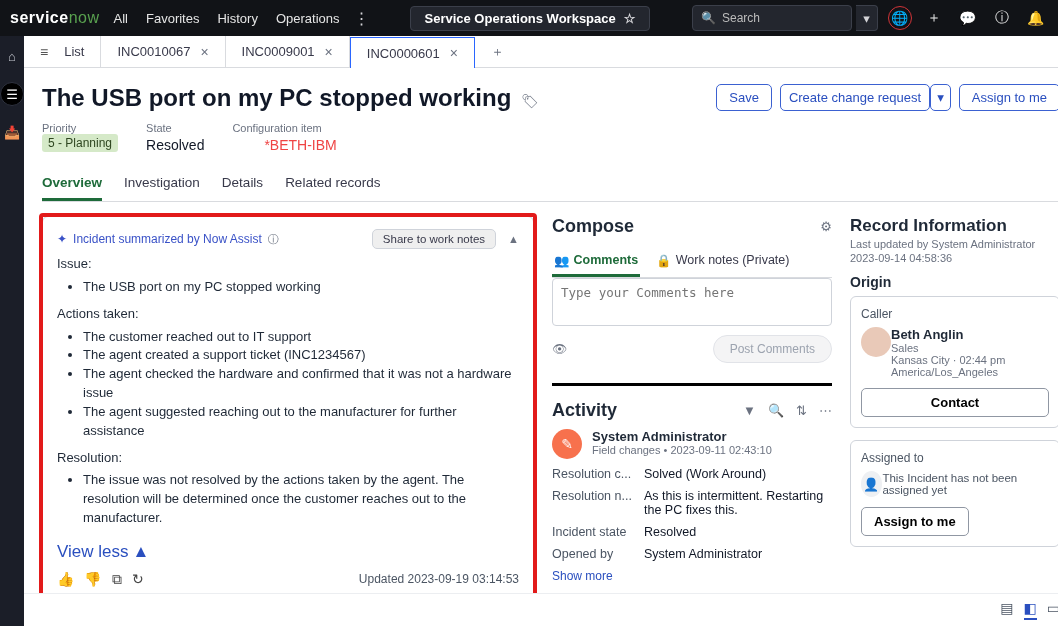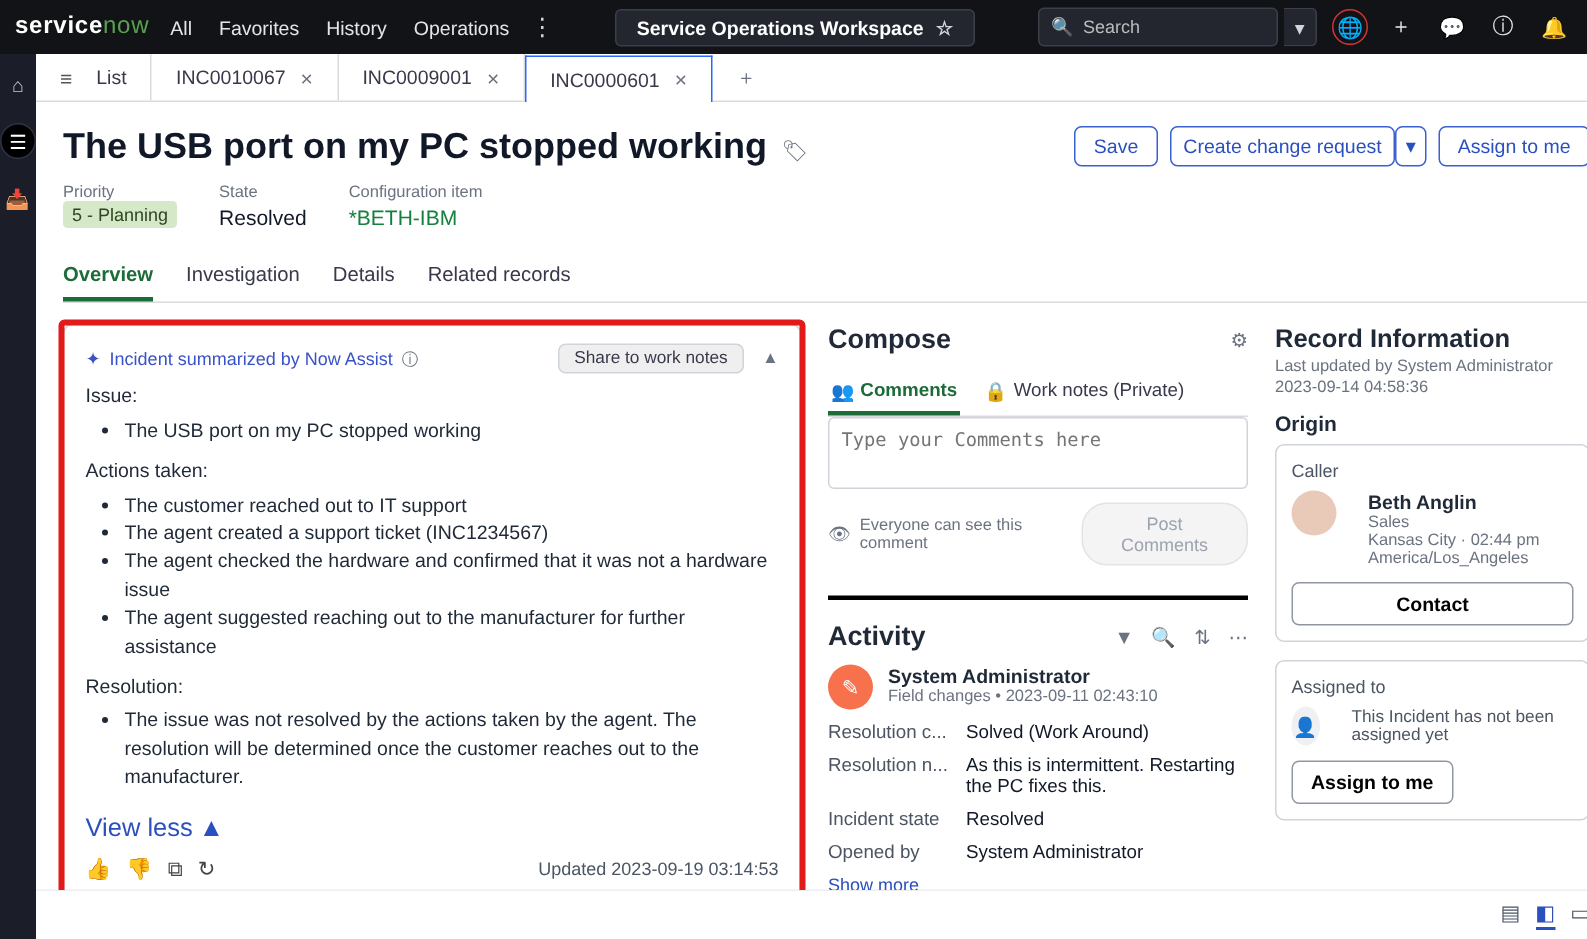--- a/index.html
+++ b/index.html
@@ -41,21 +41,21 @@
   .tag-icon { color:#6b7280; font-size:14px; margin-left:6px; }
   .hdr-buttons { margin-left:auto; display:flex; gap:8px; }
   .btn { border:1px solid #3b61d1; color:#2a4fbf; background:#fff; padding:5px 12px; border-radius:5px; font-size:13px; cursor:pointer; font-weight:500; }
   .btn.split { padding:5px 8px; }
   .btn-arrow { border:1px solid #3b61d1; color:#2a4fbf; background:#fff; border-radius:5px; padding:5px 6px; cursor:pointer; }
 
   .meta-row { display:flex; gap:28px; margin-top:10px; font-size:13px; }
   .meta-label { font-size:11px; color:#6b7280; }
   .meta-val { font-size:14px; color:#111827; margin-top:3px; }
   .chip { background:#d5e9c8; color:#2e4620; font-size:12px; padding:2px 6px; border-radius:3px; display:inline-block; }
-  .link { color:#15803d; font-size:14px; }
+  .link { color:#ef4444; font-size:14px;margin-left:32px; }
 
   .sectabs { display:flex; gap:22px; border-bottom:1px solid #d9dbdf; margin-top:14px; }
   .sectab { padding:8px 0; font-size:13.5px; color:#38394a; cursor:pointer; }
   .sectab.on { color:#1e6b3a; border-bottom:3px solid #1e6b3a; font-weight:600; }
 
   .workarea { display:flex; gap:18px; margin-top:14px; flex:1; min-height:0; }
   .leftcol { width:492px; display:flex; flex-direction:column; gap:12px; }
 
   .assist-box { position:relative; border:1px solid #cfd3da; border-radius:6px; padding:12px 14px 10px; }
   .redframe { position:absolute; inset:-4px; border:4px solid #e21a1a; border-radius:4px; pointer-events:none; }
@@ -98,21 +98,21 @@
   .kv .k { width:92px; color:#4b5563; white-space:nowrap; overflow:hidden; text-overflow:ellipsis; }
   .kv .v { flex:1; color:#111827; }
   .showmore { color:#2a4fbf; font-size:12px; margin-top:8px; cursor:pointer; }
 
   .rightcol { width:210px; display:flex; flex-direction:column; gap:12px; }
   .ri-title { font-size:17px; font-weight:700; }
   .ri-upd { font-size:11px; color:#6b7280; margin-top:2px; }
   .origin { font-size:14px; font-weight:700; margin-top:10px; }
   .caller-card { border:1px solid #cfd3da; border-radius:6px; padding:10px; margin-top:6px; }
   .caller-label { font-size:12px; color:#4b5563; margin-bottom:6px; }
-  .caller-row { display:flex; gap:21px; }
+  .caller-row { display:flex; gap:0; }
   .avatar-img { width:30px; height:30px; border-radius:50%; background:#e9c9b8; }
   .caller-name { font-size:13px; font-weight:700; }
   .caller-det { font-size:11px; color:#6b7280; }
   .contact-btn { width:100%; margin-top:10px; border:1px solid #9097a3; border-radius:5px; padding:6px 0; font-size:13px; font-weight:600; background:#fff; cursor:pointer; }
 
   .assigned-card { border:1px solid #cfd3da; border-radius:6px; padding:10px; }
   .empty-av { width:26px; height:26px; border-radius:50%; background:#eef0f3; display:flex; align-items:center; justify-content:center; color:#666; font-size:13px; }
   .assigned-text { font-size:11.5px; color:#4b5563; }
   .assign-btn { border:1px solid #9097a3; border-radius:5px; padding:6px 12px; font-size:13px; font-weight:600; background:#fff; cursor:pointer; margin-top:10px; }
 
@@ -268,21 +268,20 @@
                   <span>Comments</span>
                 </div>
               <div class="ctab">
                   <span>🔒</span>
                   <span>Work notes (Private)</span>
                 </div>
             </div>
             <textarea class="ta" placeholder="Type your Comments here" style=""></textarea>
             <div class="post-row">
               <span class="eye">👁</span>
-              <span>Everyone can see this comment</span>
               <button class="post-btn">Post Comments</button>
             </div>
           </div>
 
           <div>
             <div class="activity-head">
               <span class="activity-title">Activity</span>
               <div class="a-icons">
                 <span>▼</span>
                 <span>🔍</span>

